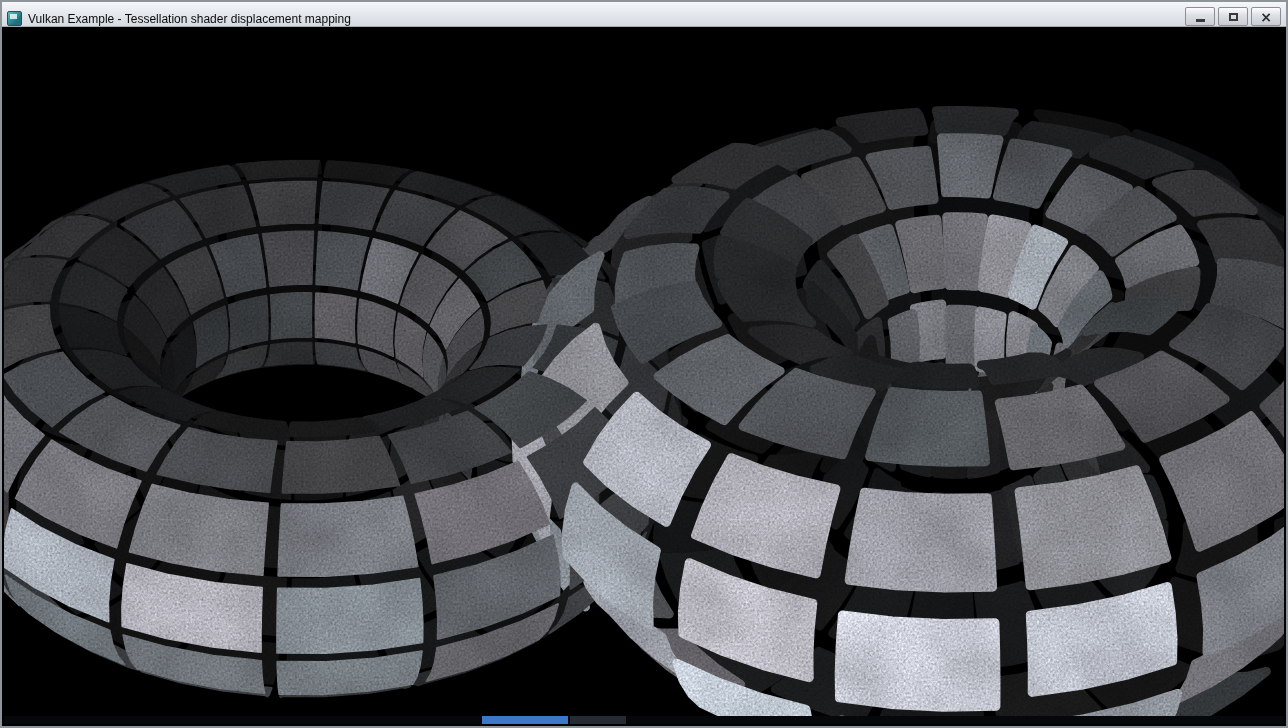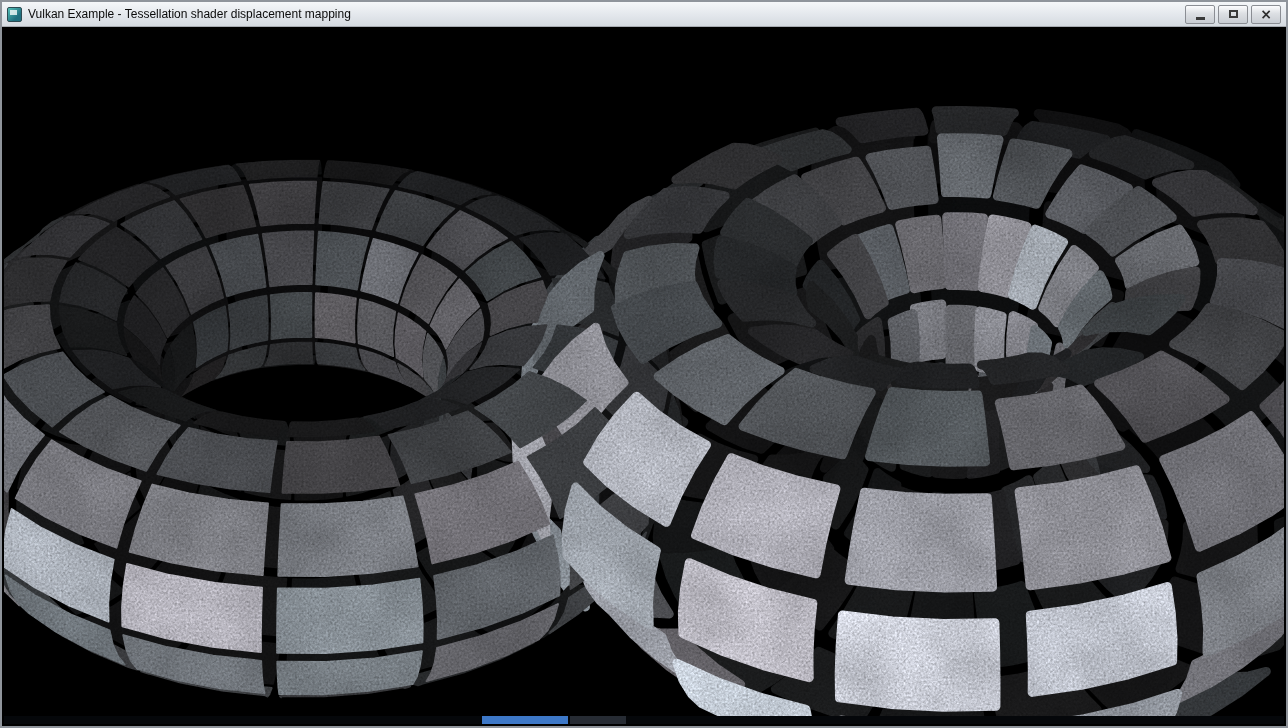--- a/index.html
+++ b/index.html
@@ -6,21 +6,21 @@
   *{box-sizing:border-box;}
   .window{
     position:relative;width:1288px;height:728px;
     border:2px solid #8f949b;background:#000;
     font-family:"Liberation Sans",sans-serif;
   }
   .titlebar{
     position:absolute;top:0;left:0;right:0;height:25px;
     background:linear-gradient(#f5f7f9,#e3e7ec 55%,#d5dae0);
     border-bottom:1px solid #a7abb1;
-    display:flex;align-items:center;padding:0 5px;
+    display:flex;align-items:flex-end;padding:0 5px;
   }
   .app-icon{
     width:15px;height:15px;margin-right:6px;flex:0 0 auto;
     background:linear-gradient(135deg,#57c2ba,#1f6f7e 70%);
     border:1px solid #2d4a52;border-radius:2px;
     position:relative;
   }
   .app-icon::after{
     content:"";position:absolute;left:2px;top:2px;width:7px;height:5px;
     background:#eaf6f5;opacity:.85;

